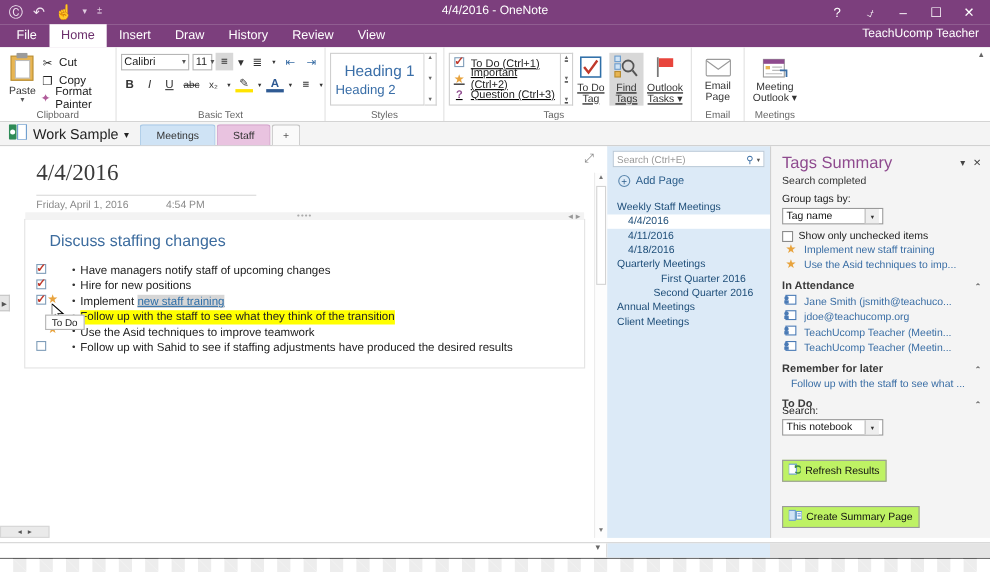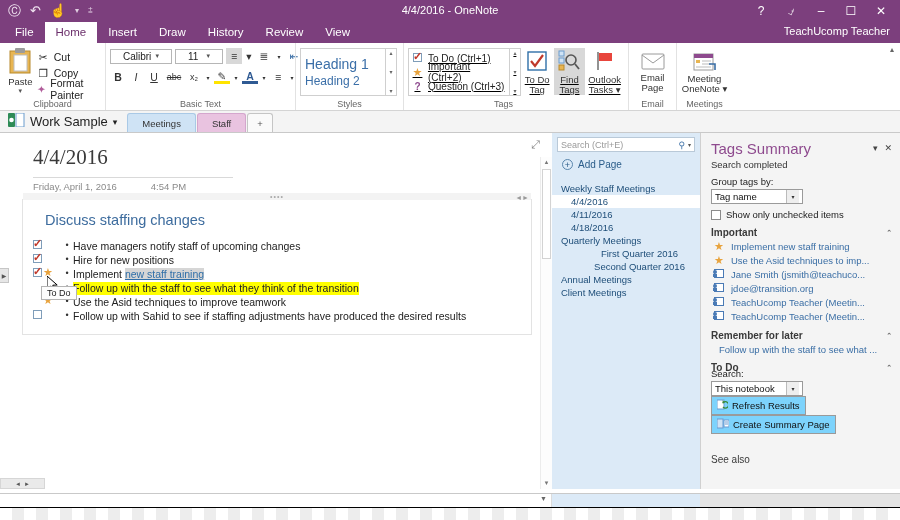--- a/index.html
+++ b/index.html
@@ -78,36 +78,36 @@
   }
   .bigbtn .ic { margin-bottom:1px; }
   .bigbtn .lbl { line-height:10px; text-align:center; }
   .bigbtn .cv { font-size:7px; color:#555; line-height:7px; }
 
   .smallrow { display:flex; align-items:center; gap:4px; font-size:10.5px; color:#222; cursor:pointer; height:16px; }
   .smallrow .ic { width:13px; text-align:center; }
 
   .fld {
     height:15px; border:1px solid #b6b6b6; background:#fff; font-size:10px;
-    display:flex; align-items:center; padding:0 12px; color:#222; cursor:text;
+    display:flex; align-items:center; padding:0 2px; color:#222; cursor:text;
   }
   .drop { font-size:7px; color:#555; margin-left:auto; padding-left:3px; }
 
   .minibtn {
     width:16px; height:16px; display:flex; align-items:center; justify-content:center;
     font-size:10.5px; color:#333; cursor:pointer;
   }
   .minibtn.on { background:#d8d8d8; }
 
   .stylebox {
     border:1px solid #cfcfcf; background:#fff; width:86px; height:48px;
     display:flex; flex-direction:column; justify-content:center; padding-left:4px;
   }
   .stylebox div { color:#3b6fa8; cursor:pointer; }
-  .h1s { font-size:14px; line-height:18px; }
+  .h1s { font-size:14px; line-height:18px;text-align:center; }
   .h2s { font-size:12px; line-height:16px; }
   .scrollcol {
     width:11px; border:1px solid #cfcfcf; border-left:0; height:48px;
     display:flex; flex-direction:column; justify-content:space-between;
     background:#fff; font-size:6px; color:#666; align-items:center; padding:1px 0;
   }
   .scrollcol span { cursor:pointer; line-height:6px; }
 
   .tagbox { border:1px solid #cfcfcf; background:#fff; height:48px; width:110px; padding:2px 3px; }
   .tagrow { display:flex; align-items:center; gap:5px; font-size:10px; height:14px; color:#222; cursor:pointer; }
@@ -275,21 +275,21 @@
     content:""; position:absolute; left:-2px; top:0px; width:4px; height:4px;
     background:#4a7ab5; border-radius:50%;
   }
   .card-ic::after {
     content:""; position:absolute; left:-2px; top:4px; width:4px; height:3px;
     background:#4a7ab5;
   }
   .tsp-smalllbl { font-size:9.5px; color:#222; margin-top:1px; }
   .tsp-btn {
     display:inline-flex; align-items:center; gap:4px; border:1px solid #9a9a9a;
-    background:#7dd3fc; font-size:9.5px; color:#111; padding:2px 5px; margin-top:0;
+    background:#bef264; font-size:9.5px; color:#111; padding:2px 5px; margin-top:22px;
     cursor:pointer;
   }
   .tsp-seealso { font-size:10px; font-weight:normal; color:#3a3a3a; margin-top:20px; }
 
   
   .bottombar {
     position:absolute; left:0; bottom:0; width:900px; height:14px;
     display:flex; border-top:1px solid #c9c9c9; background:#fff;
   }
   .bb-white { flex:1; background:#fff; border-right:1px solid #dcdcdc; position:relative; }
@@ -368,21 +368,21 @@
       <div class="glabel">Clipboard</div>
     </div>
 
     <div class="grp" style="width:190px;">
       <div class="gbody" style="flex-direction:column; padding-top:3px;">
         <div style="display:flex; align-items:center; gap:3px;">
           <div class="fld" style="width:62px;">
             <span>Calibri</span>
             <span class="drop">▾</span>
           </div>
-          <div class="fld" style="width:48px;">
+          <div class="fld" style="width:18px;">
             <span>11</span>
             <span class="drop">▾</span>
           </div>
           <div class="minibtn on">≡</div>
           <div class="minibtn" style="width:8px;">▾</div>
           <div class="minibtn">≣</div>
           <div class="minibtn" style="width:8px;font-size:6px;">▾</div>
           <div class="minibtn" style="color:#3a6ea5;">⇤</div>
           <div class="minibtn" style="color:#3a6ea5;">⇥</div>
         </div>
@@ -519,21 +519,21 @@
               <rect x="1" y="2" width="19" height="16" fill="#fff" stroke="#9a9a9a"></rect>
               <rect x="1" y="2" width="19" height="4" fill="#8e4a8e"></rect>
               <rect x="3" y="8" width="4" height="3" fill="#e8b552"></rect>
               <line x1="9" y1="9" x2="18" y2="9" stroke="#bbb"></line>
               <line x1="9" y1="12" x2="18" y2="12" stroke="#bbb"></line>
               <line x1="3" y1="15" x2="18" y2="15" stroke="#bbb"></line>
               <path d="M16 12 L22 12 L22 18" fill="none" stroke="#3a6ea5" stroke-width="1.6"></path>
             </svg>
           </span>
           <span class="lbl">Meeting</span>
-          <span class="lbl">OneNote ▾</span>
+          <span class="lbl">Outlook ▾</span>
         </div>
       </div>
       <div class="glabel">Meetings</div>
     </div>
 
     <div class="ribbon-collapse">▴</div>
   </div>
 
   <div class="navbar">
     <div class="nb">
@@ -679,40 +679,40 @@
       <div class="tsp-sel">
         <span>Tag name</span>
         <span class="dd">▾</span>
       </div>
 
       <div class="tsp-check">
         <span class="bx"></span>
         <span>Show only unchecked items</span>
       </div>
 
-      <div class="tsp-grp">
-        <span>Important</span>
-        <span class="car">⌃</span>
-      </div>
       <div class="tsp-item">
         <span class="ic star">★</span>
         <span class="tx">Implement new staff training</span>
       </div>
       <div class="tsp-item">
         <span class="ic star">★</span>
         <span class="tx">Use the Asid techniques to imp...</span>
       </div>
 
+      <div class="tsp-grp">
+        <span>In Attendance</span>
+        <span class="car">⌃</span>
+      </div>
       <div class="tsp-item">
         <span class="ic"><span class="card-ic"></span></span>
         <span class="tx">Jane Smith (jsmith@teachuco...</span>
       </div>
       <div class="tsp-item">
         <span class="ic"><span class="card-ic"></span></span>
-        <span class="tx">jdoe@transition.org</span>
+        <span class="tx">jdoe@teachucomp.org</span>
       </div>
       <div class="tsp-item">
         <span class="ic"><span class="card-ic"></span></span>
         <span class="tx">TeachUcomp Teacher (Meetin...</span>
       </div>
       <div class="tsp-item">
         <span class="ic"><span class="card-ic"></span></span>
         <span class="tx">TeachUcomp Teacher (Meetin...</span>
       </div>
 

